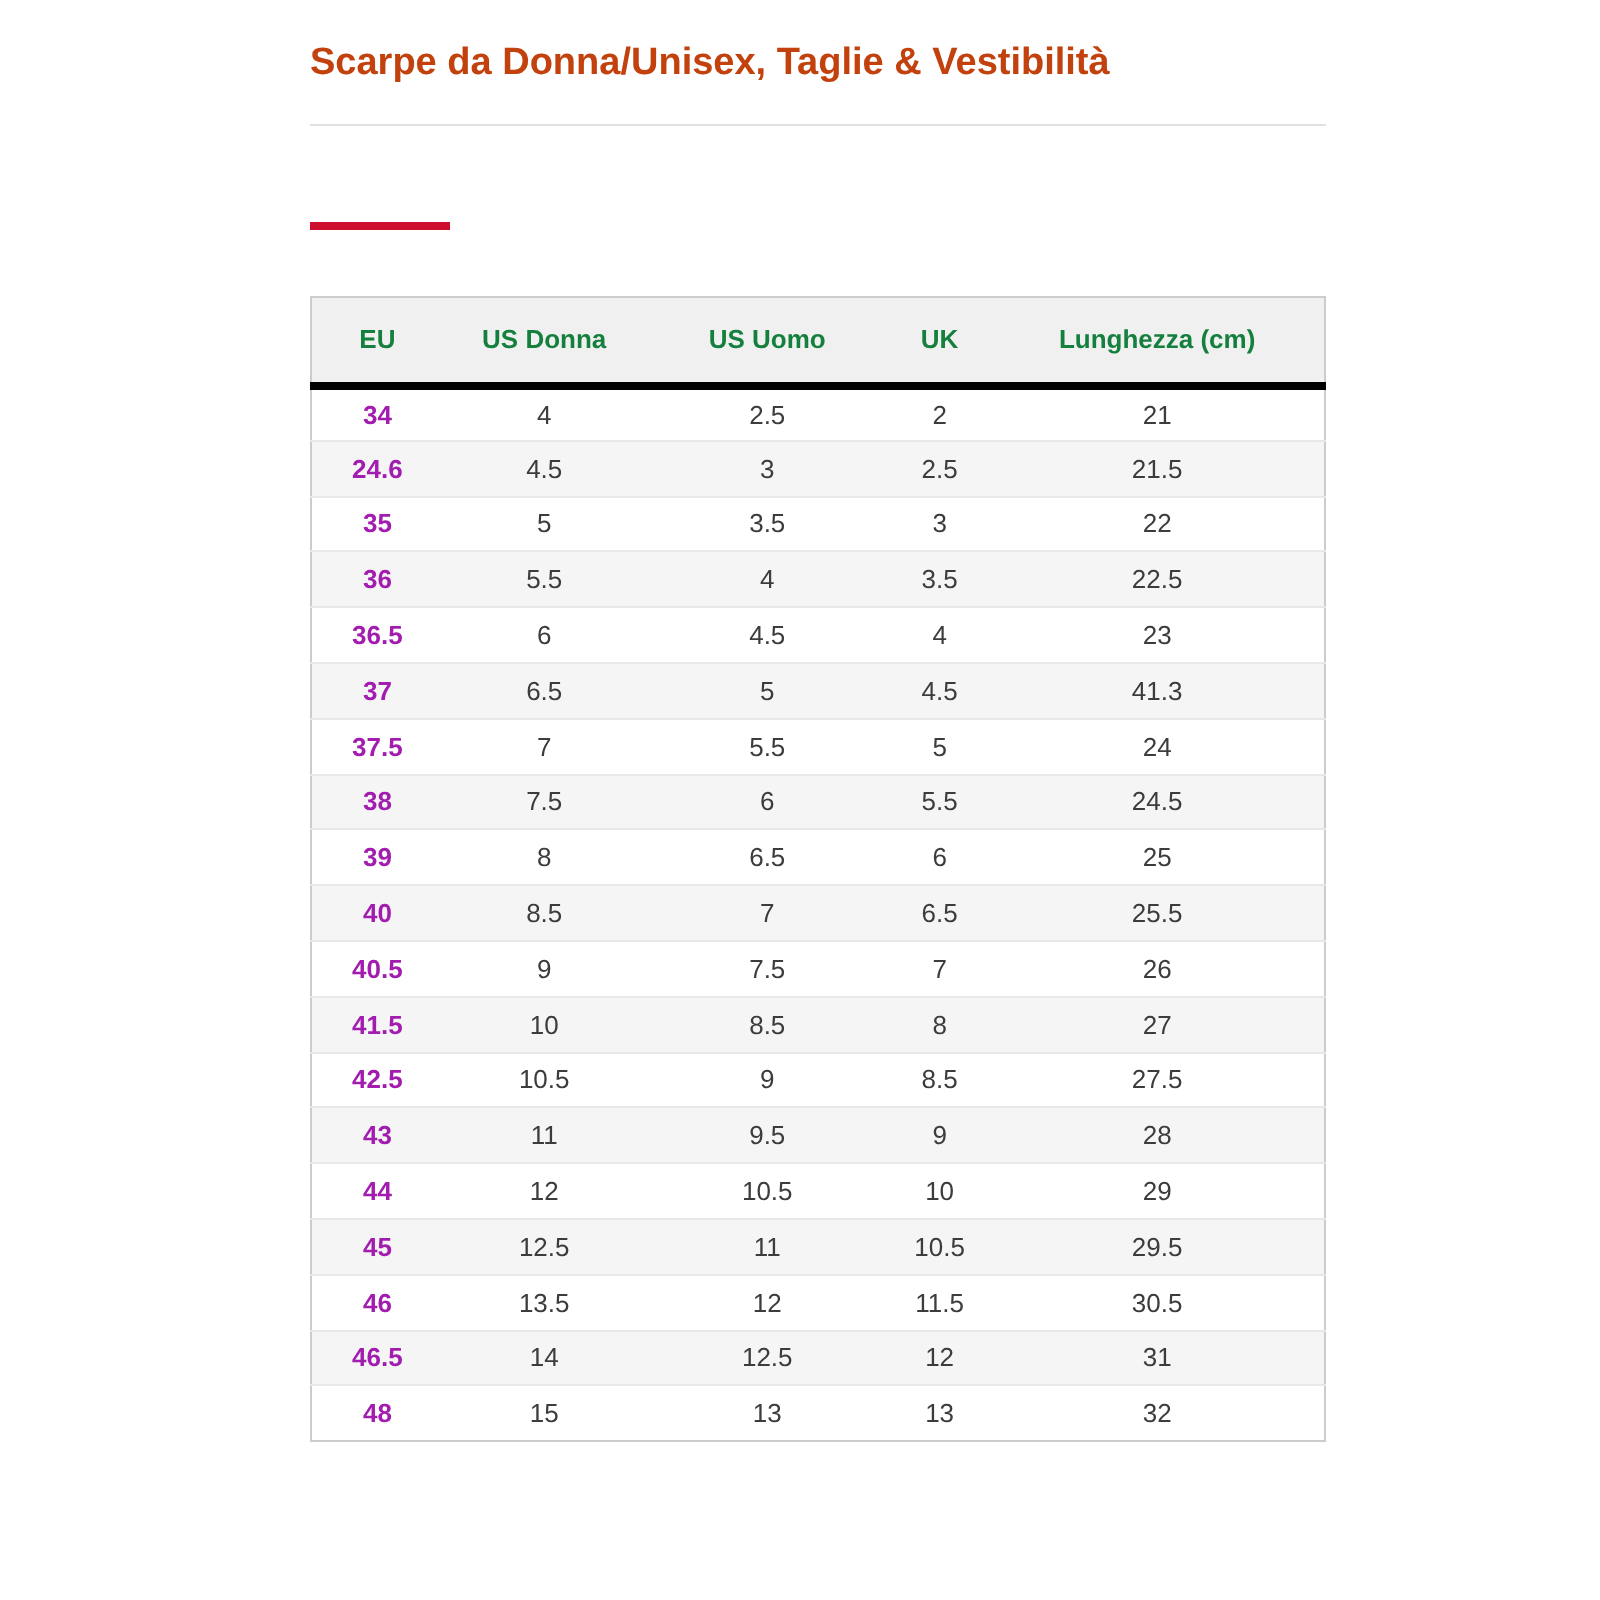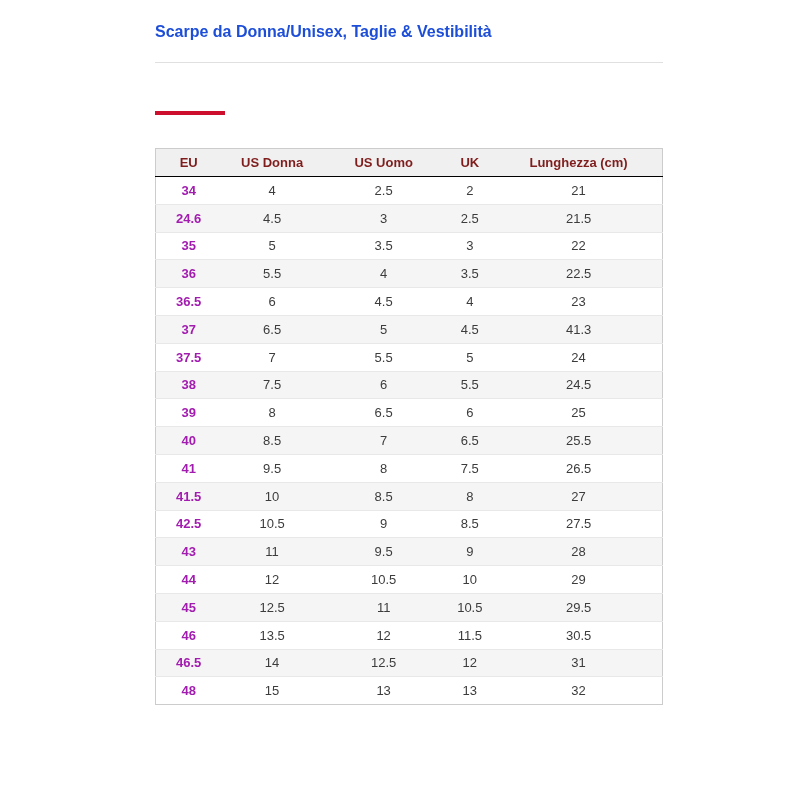--- a/index.html
+++ b/index.html
@@ -9,24 +9,24 @@
     background: #ffffff;
     font-family: "Liberation Sans", "DejaVu Sans", sans-serif;
     width: 800px;
   }
   .content {
     width: 508px;
     margin-left: 155px;
   }
   .page-title {
     margin: 20px 0 0 0;
-    font-size: 16px;
+    font-size: 19px;
     line-height: 23px;
     font-weight: 700;
-    color: #1d4ed8;
+    color: #c2410c;
   }
   .title-divider {
     border: none;
     border-top: 1px solid #e0e0e0;
     margin: 19px 0 0 0;
     height: 0;
   }
   .accent-bar {
     width: 70px;
     height: 4px;
@@ -37,25 +37,25 @@
     margin-top: 33px;
     width: 100%;
     border-collapse: collapse;
     table-layout: fixed;
     border: 1px solid #cccccc;
   }
   table.size-table th {
     background: #f0f0f0;
     font-size: 13px;
     font-weight: 700;
-    color: #7f1d1d;
+    color: #15803d;
     text-align: center;
-    height: 28px;
+    height: 44px;
     padding: 0;
-    border-bottom: 1px solid #000000;
+    border-bottom: 4px solid #000000;
   }
   table.size-table td {
     font-size: 13px;
     color: #3c3c3c;
     text-align: center;
     height: 27.8px;
     padding: 0;
     border-top: 1px solid #e8e8e8;
   }
   table.size-table td:first-child {
@@ -161,25 +161,25 @@
           <td>25</td>
         </tr>
         <tr>
           <td>40</td>
           <td>8.5</td>
           <td>7</td>
           <td>6.5</td>
           <td>25.5</td>
         </tr>
         <tr>
-          <td>41</td>
-          <td>9.5</td>
-          <td>8</td>
+          <td>40.5</td>
+          <td>9</td>
           <td>7.5</td>
-          <td>26.5</td>
+          <td>7</td>
+          <td>26</td>
         </tr>
         <tr>
           <td>41.5</td>
           <td>10</td>
           <td>8.5</td>
           <td>8</td>
           <td>27</td>
         </tr>
         <tr>
           <td>42.5</td>

